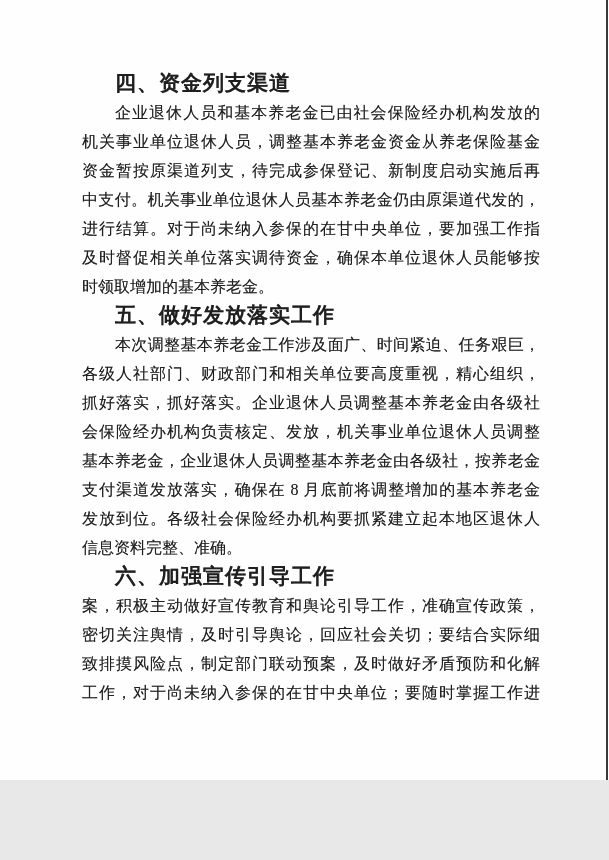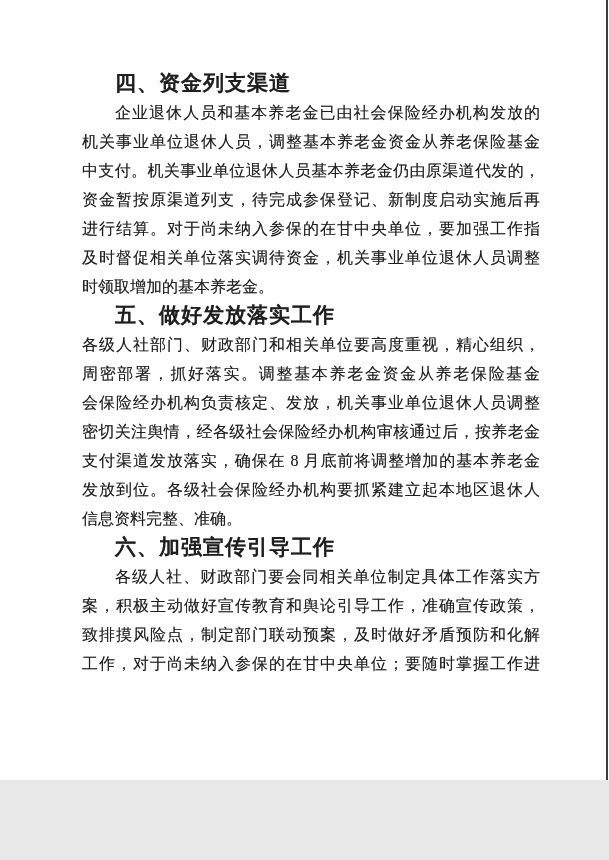--- a/index.html
+++ b/index.html
@@ -74,36 +74,37 @@
 <body>
 
 <div class="page">
   <div class="scan-edge"></div>
 
   <div class="content">
 
     <div class="heading">四、资金列支渠道</div>
     <div class="line indent fill">企业退休人员和基本养老金已由社会保险经办机构发放的</div>
     <div class="line fill">机关事业单位退休人员，调整基本养老金资金从养老保险基金</div>
+    <div class="line fill">资金暂按原渠道列支，待完成参保登记、新制度启动实施后再</div>
     <div class="line fill">中支付。机关事业单位退休人员基本养老金仍由原渠道代发的，</div>
-    <div class="line fill">资金暂按原渠道列支，待完成参保登记、新制度启动实施后再</div>
     <div class="line fill">进行结算。对于尚未纳入参保的在甘中央单位，要加强工作指导，</div>
-    <div class="line fill">及时督促相关单位落实调待资金，机关事业单位退休人员调整</div>
+    <div class="line fill">及时督促相关单位落实调待资金，确保本单位退休人员能够按</div>
     <div class="line last">时领取增加的基本养老金。</div>
 
     <div class="heading">五、做好发放落实工作</div>
+    <div class="line indent fill">本次调整基本养老金工作涉及面广、时间紧迫、任务艰巨，</div>
     <div class="line fill">各级人社部门、财政部门和相关单位要高度重视，精心组织，</div>
-    <div class="line fill">周密部署，抓好落实。调整基本养老金资金从养老保险基金</div>
+    <div class="line fill">抓好落实，抓好落实。企业退休人员调整基本养老金由各级社</div>
     <div class="line fill">会保险经办机构负责核定、发放，机关事业单位退休人员调整</div>
-    <div class="line fill">密切关注舆情，经各级社会保险经办机构审核通过后，按养老金</div>
+    <div class="line fill">基本养老金，企业退休人员调整基本养老金由各级社，按养老金</div>
     <div class="line fill">支付渠道发放落实，确保在 8 月底前将调整增加的基本养老金</div>
     <div class="line fill">发放到位。各级社会保险经办机构要抓紧建立起本地区退休人</div>
     <div class="line last">信息资料完整、准确。</div>
 
     <div class="heading">六、加强宣传引导工作</div>
-    <div class="line indent fill">各级人社、财政部门要会同相关单位制定具体工作落实方</div>
     <div class="line fill">案，积极主动做好宣传教育和舆论引导工作，准确宣传政策，</div>
+    <div class="line fill">密切关注舆情，及时引导舆论，回应社会关切；要结合实际细</div>
     <div class="line fill">致排摸风险点，制定部门联动预案，及时做好矛盾预防和化解</div>
     <div class="line fill">工作，对于尚未纳入参保的在甘中央单位；要随时掌握工作进</div>
   </div>
 
   <div class="footer">– 4 –</div>
 </div>
 
 </body></html>

